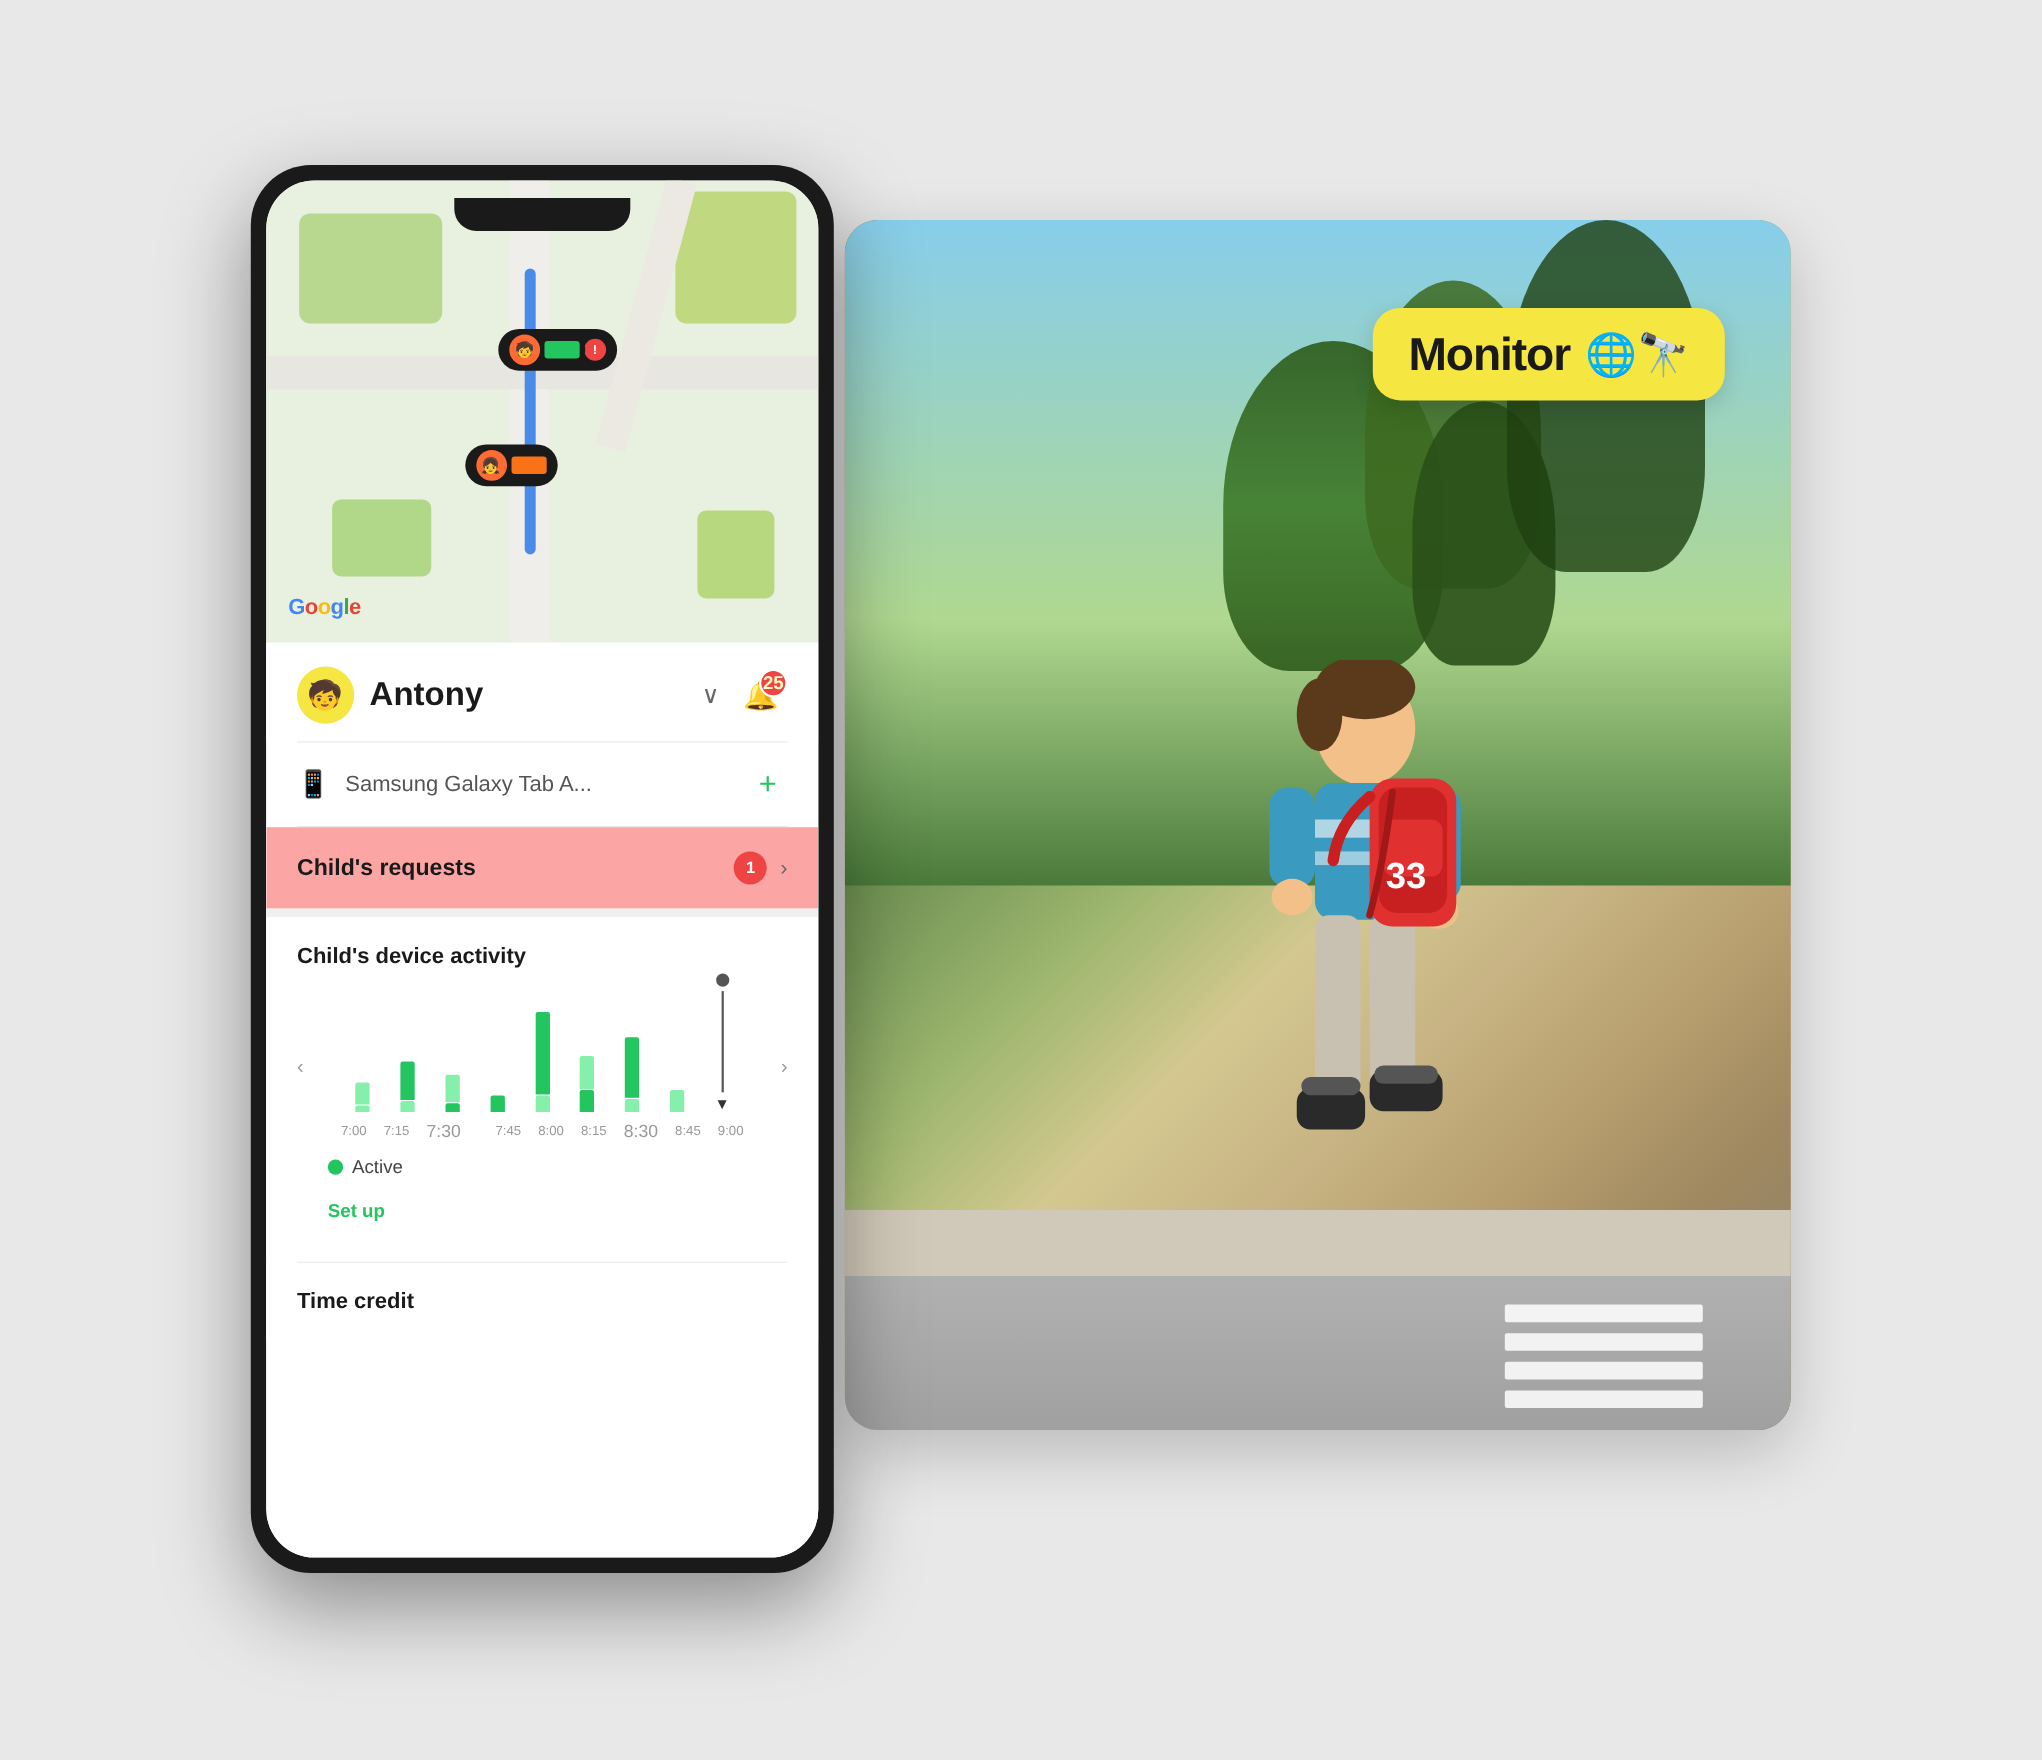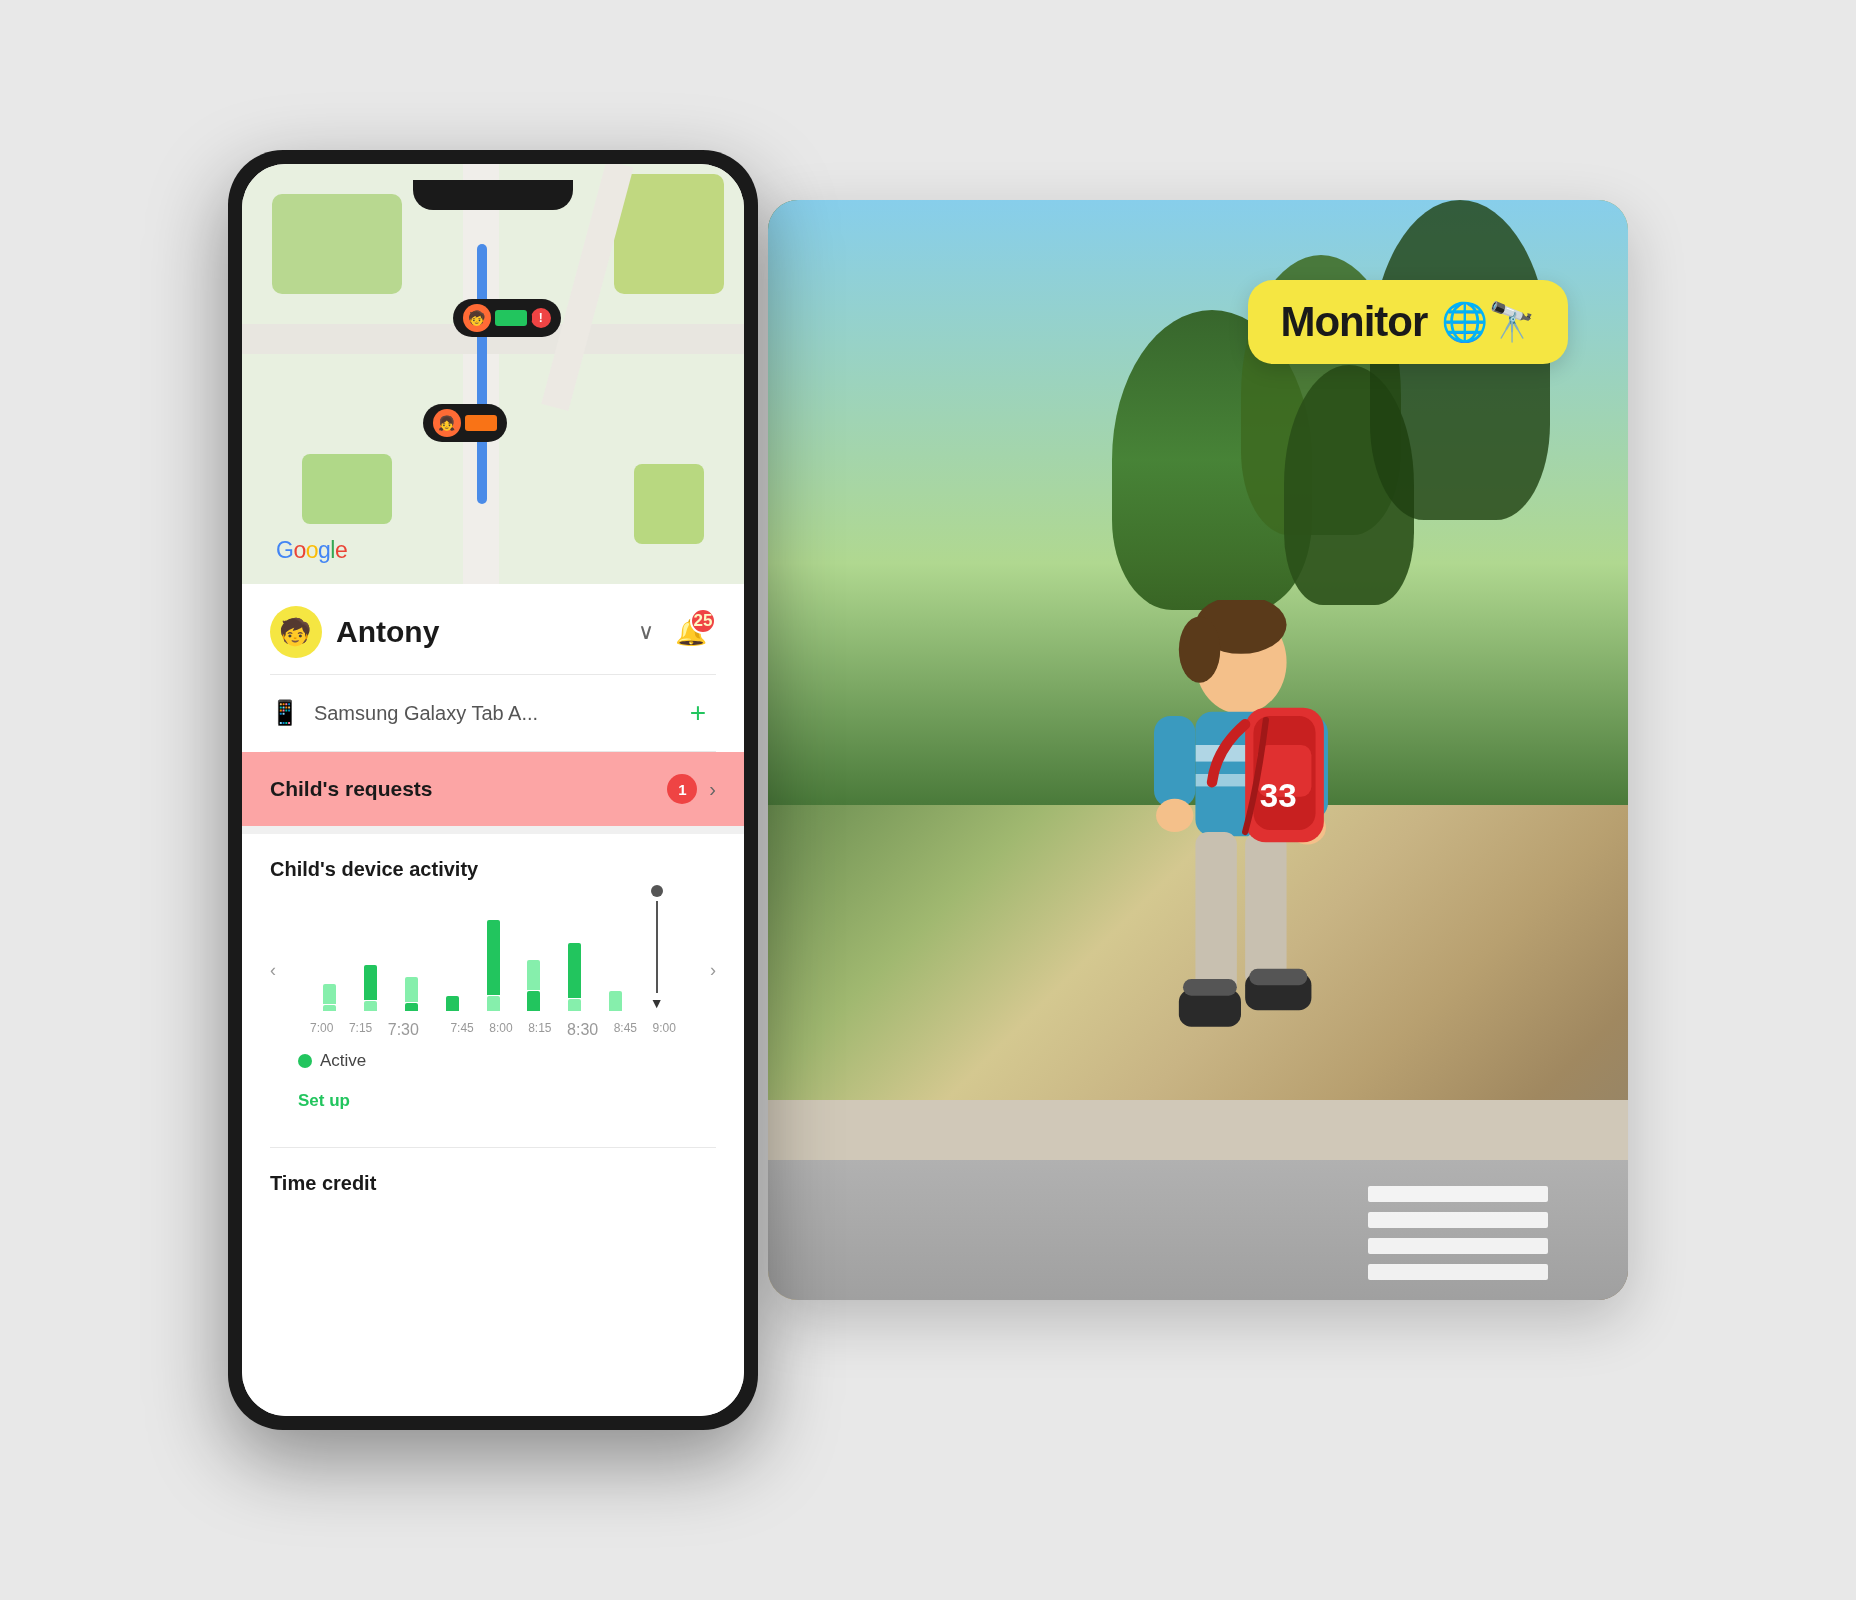--- a/index.html
+++ b/index.html
@@ -133,23 +133,23 @@
     .map-bg {
       width: 100%;
       height: 100%;
       position: relative;
     }
 
     
     .google-text {
       position: absolute;
       bottom: 20px;
-      left: 34px;
-      font-size: 23px;
-      font-weight: normal;
+      left: 20px;
+      font-size: 20px;
+      font-weight: bold;
       color: #555;
       letter-spacing: -0.5px;
     }
 
     .google-text span:nth-child(1) { color: #4285F4; }
     .google-text span:nth-child(2) { color: #EA4335; }
     .google-text span:nth-child(3) { color: #FBBC05; }
     .google-text span:nth-child(4) { color: #4285F4; }
     .google-text span:nth-child(5) { color: #34A853; }
     .google-text span:nth-child(6) { color: #EA4335; }

